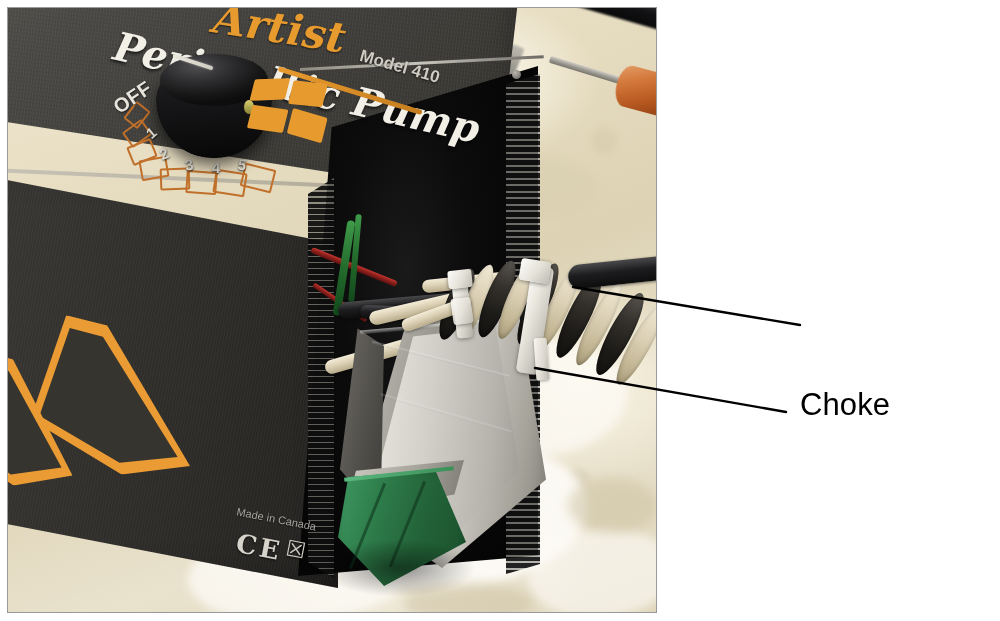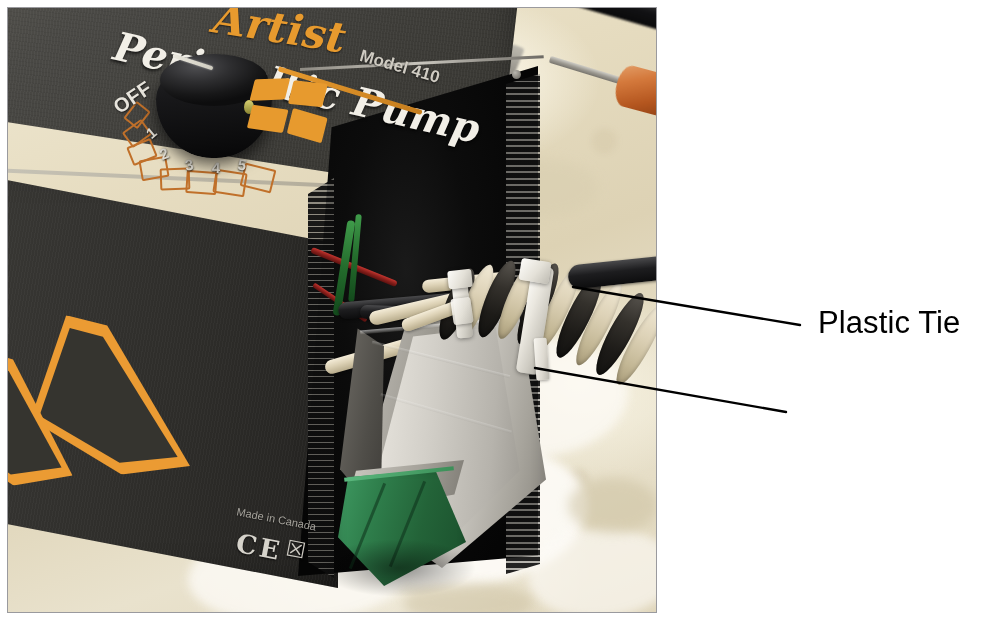--- a/index.html
+++ b/index.html
@@ -542,15 +542,15 @@
                   background:radial-gradient(ellipse 60% 50% at 50% 50%, rgba(0,0,0,0.45), rgba(0,0,0,0) 72%);"></div>
 
     </div>
   </div>
 
   <svg class="leader-svg" viewBox="0 0 1000 621">
     <line id="leader-0" stroke="#000000" stroke-width="2.4" stroke-linecap="round" x1="573" y1="287" x2="800" y2="325"></line>
     <line id="leader-1" stroke="#000000" stroke-width="2.4" stroke-linecap="round" x1="535" y1="368" x2="786" y2="412"></line>
   </svg>
 
-  <span class="callout-label" style="left:818px; top:305px;">Plastic Tie</span>
+  <span class="callout-label" style="left:800px; top:387px;">Choke</span>
 
 </div>
 
 </body></html>

